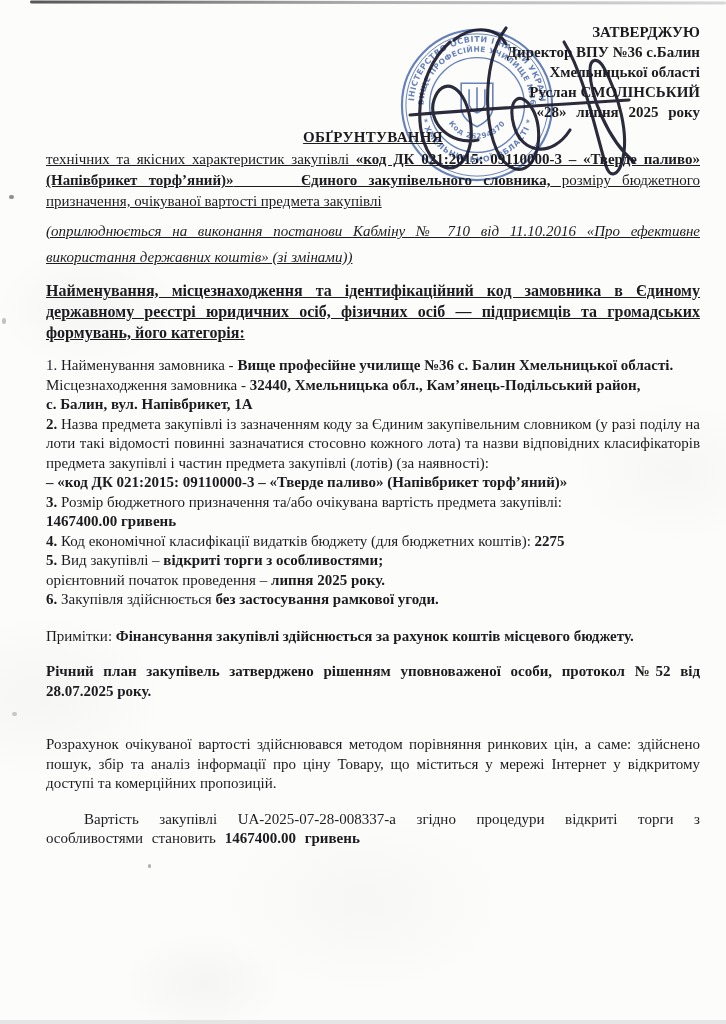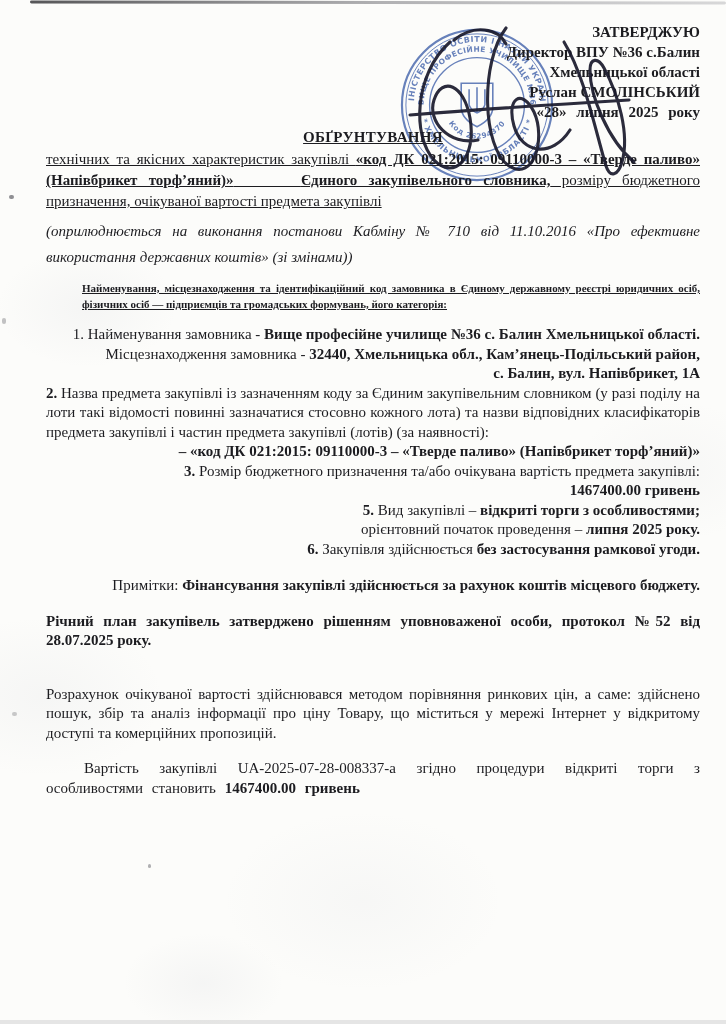--- a/index.html
+++ b/index.html
@@ -31,26 +31,26 @@
     font-size:15px;line-height:20px;position:relative;z-index:3;}
   .approval .date{word-spacing:6px;text-align:right;}
 
   .stamp{position:absolute;left:398px;top:26px;width:158px;height:158px;z-index:1;opacity:.85;}
   .signature{position:absolute;left:392px;top:18px;width:262px;height:178px;z-index:4;}
 
   .title{margin:7px 0 0;text-align:center;font-weight:700;font-size:15px;
     text-decoration:underline;letter-spacing:.3px;}
 
   .p{margin:0;font-size:15px;line-height:19.5px;text-align:justify;}
-  .left{text-align:right;}
+  .left{text-align:left;}
   .b{font-weight:700;}
   .gap{white-space:pre;}
   .subject{margin-top:3px;line-height:21px;text-decoration:underline;}
-  .cabmin{margin-top:6px;line-height:26px;font-style:italic;}
-  .cust{margin-top:10px;font-weight:700;text-decoration:underline;line-height:16px;font-size:11px;margin-left:36px;}
+  .cabmin{margin-top:6px;line-height:26px;font-style:italic;text-decoration:underline;}
+  .cust{margin-top:10px;font-weight:700;text-decoration:underline;line-height:21px;font-size:16px;}
   .sec1{margin-top:13px;}
   .notes{margin-top:17px;}
   .annual{margin-top:16px;font-weight:700;}
   .calc{margin-top:34px;}
   .cost{margin-top:16px;word-spacing:5px;text-indent:38px;}
 </style>
 </head>
 <body>
 
 <div class="page">
@@ -126,20 +126,21 @@
       <p class="p left"><span>1. Найменування замовника - </span><span class="b">Вище професійне училище №36 с. Балин Хмельницької області.</span></p>
       <p class="p left"><span>Місцезнаходження замовника - </span><span class="b">32440, Хмельницька обл., Кам’янець-Подільський район,</span></p>
       <p class="p left b">с. Балин, вул. Напівбрикет, 1А</p>
 
       <p class="p"><span class="b">2.</span><span> Назва предмета закупівлі із зазначенням коду за Єдиним закупівельним словником (у разі поділу на лоти такі відомості повинні зазначатися стосовно кожного лота) та назви відповідних класифікаторів предмета закупівлі і частин предмета закупівлі (лотів) (за наявності):</span></p>
       <p class="p left b">–  «код ДК 021:2015: 09110000-3 – «Тверде паливо» (Напівбрикет торф’яний)»</p>
 
       <p class="p left"><span class="b">3.</span><span> Розмір бюджетного призначення та/або очікувана вартість предмета закупівлі:</span></p>
       <p class="p left b">1467400.00 гривень</p>
 
+      <p class="p left"><span class="b">4.</span><span> Код економічної класифікації видатків бюджету (для бюджетних коштів): </span><span class="b">2275</span></p>
 
       <p class="p left"><span class="b">5.</span><span> Вид закупівлі – </span><span class="b">відкриті торги з особливостями;</span></p>
       <p class="p left"><span>орієнтовний початок проведення – </span><span class="b">липня 2025 року.</span></p>
 
       <p class="p left"><span class="b">6.</span><span> Закупівля здійснюється </span><span class="b">без застосування рамкової угоди.</span></p>
     </div>
 
     <p class="p left notes"><span>Примітки: </span><span class="b">Фінансування закупівлі здійснюється за рахунок коштів місцевого бюджету.</span></p>
 
     <p class="p annual">Річний план закупівель затверджено рішенням уповноваженої особи, протокол №52 від 28.07.2025 року.</p>

